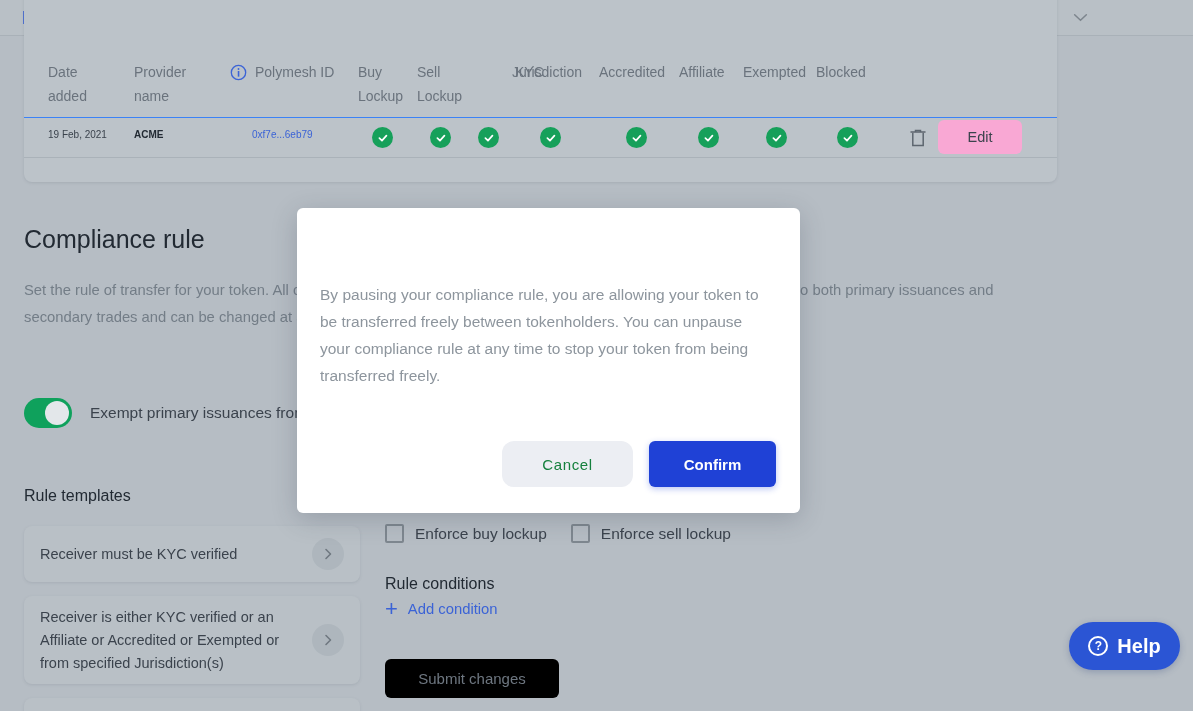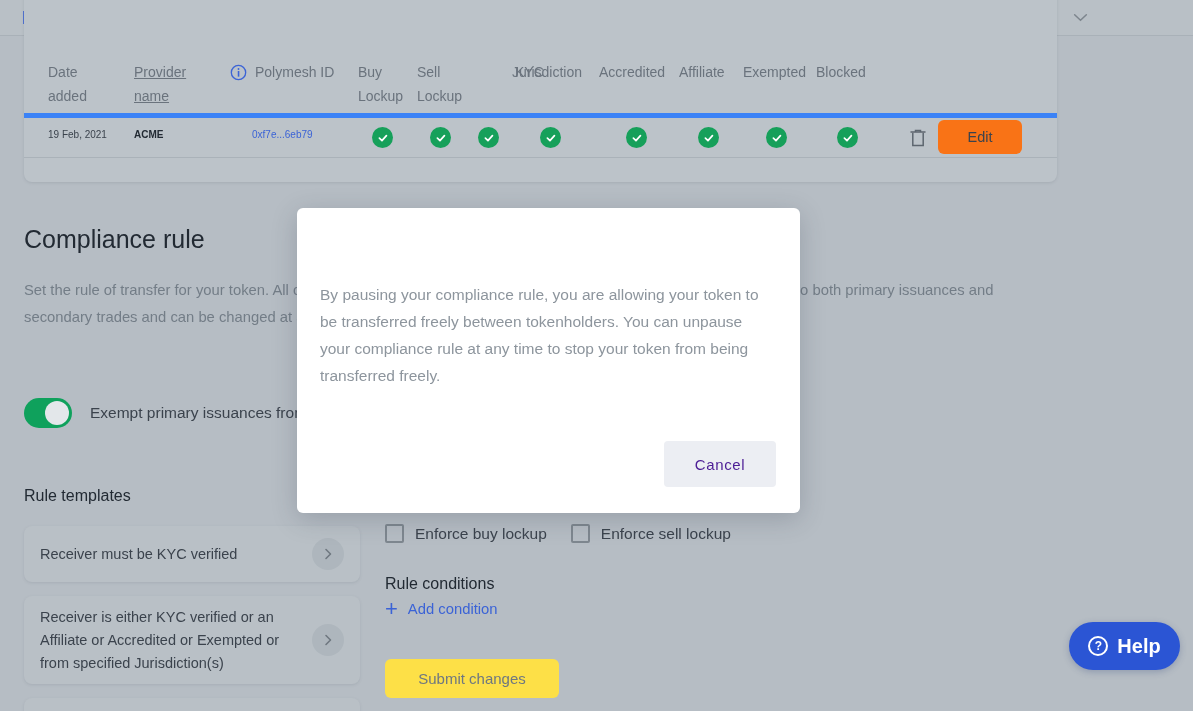--- a/index.html
+++ b/index.html
@@ -60,21 +60,21 @@
   
   .card {
     position: absolute; left: 24px; top: -40px; width: 1033px; height: 222px;
     background: #bcc3c9;
     border-radius: 8px;
     box-shadow: 0 1px 3px rgba(90,100,110,.18);
   }
   .thead {
     position: absolute; left: 24px; top: 60px; width: 1033px; height: 58px;
     display: flex; align-items: flex-start;
-    border-bottom: 5px solid #3b82f6;
+    border-bottom: 1px solid #3b82f6;
     padding-bottom: 0;
   }
   .th {
     font-size: 14px; color: #6a737d; line-height: 24px;
     position: absolute; top: 0;
   }
   .th.two { width: 62px; }
   .trow {
     position: absolute; left: 24px; top: 118px; width: 1033px; height: 40px;
     border-bottom: 1px solid #aab2b9;
@@ -87,21 +87,21 @@
     width: 21px; height: 21px; border-radius: 50%;
     background: #16a05a;
     display: flex; align-items: center; justify-content: center;
   }
   .check svg { width: 12px; height: 12px; }
   .info-ico { width: 17px; height: 17px; }
   .trash { position: absolute; top: 9px; left: 884px; width: 20px; height: 22px; }
   .edit-btn {
     position: absolute; top: 2px; left: 914px;
     width: 84px; height: 34px; border-radius: 6px;
-    background: #f97316; border: none;
+    background: #f9a8d4; border: none;
     font-size: 14.5px; color: #3b434d;
     font-family: "Liberation Sans", sans-serif;
     display: flex; align-items: center; justify-content: center;
   }
 
   
   .sec-title {
     position: absolute; left: 24px; top: 225px;
     font-size: 25px; color: #222a33;
   }
@@ -148,21 +148,21 @@
   .cblabel { font-size: 15.5px; color: #3b434d; }
 
   .rc-title { position: absolute; left: 385px; top: 575px; font-size: 16px; color: #222a33; }
   .addcond { position: absolute; left: 385px; top: 600px; display: flex; align-items: center; gap: 10px; }
   .plus { color: #3b63d6; font-size: 22px; line-height: 18px; }
   .addcond-label { font-size: 14.8px; color: #3b63d6; }
 
   .submit-btn {
     position: absolute; left: 385px; top: 659px;
     width: 174px; height: 39px; border-radius: 6px;
-    background: #fde047; border: none;
+    background: #000000; border: none;
     font-size: 15px; color: #6e7781;
     font-family: "Liberation Sans", sans-serif;
   }
 
   .help-btn {
     position: absolute; left: 1069px; top: 622px;
     width: 111px; height: 48px; border-radius: 24px;
     background: #2b55d4;
     display: flex; align-items: center; justify-content: center; gap: 9px;
     box-shadow: 0 2px 7px rgba(40,60,120,.28);
@@ -188,22 +188,22 @@
   }
   .modal-body {
     position: absolute; left: 23px; top: 73px; width: 452px;
     font-size: 15.5px; line-height: 27px; color: #8d959d;
   }
   .modal-actions {
     position: absolute; right: 24px; bottom: 26px;
     display: flex; gap: 16px; align-items: center;
   }
   .btn-cancel {
-    width: 112px; height: 46px; border-radius: 4px; border: none;
-    background: #eceef3; color: #4c1d95;
+    width: 131px; height: 46px; border-radius: 12px; border: none;
+    background: #eceef3; color: #15803d;
     font-size: 15px; letter-spacing: .6px;
     font-family: "Liberation Sans", sans-serif;
   }
   .btn-confirm {
     width: 127px; height: 46px; border-radius: 6px; border: none;
     background: #1f41d6; color: #fff;
     font-size: 15px; font-weight: bold;
     font-family: "Liberation Sans", sans-serif;
     box-shadow: 0 2px 6px rgba(31,65,214,.3);
   }
@@ -244,21 +244,21 @@
             <path d="M1.5 2 L8 8 L14.5 2" stroke="#7d858d" stroke-width="1.7" fill="none" stroke-linecap="round"></path>
           </svg>
       </span>
     </div>
   </div>
 
   <div class="card"></div>
 
   <div class="thead">
     <div class="th two" style="left:24px;">Date added</div>
-    <div class="th two" style="left:110px;text-decoration:underline;">Provider name</div>
+    <div class="th two" style="left:110px;">Provider name</div>
     <div style="position:absolute;left:206px;top:0;display:flex;align-items:center;gap:8px;">
       <span class="info-ico">
         <svg viewBox="0 0 18 18" width="17" height="17">
           <circle cx="9" cy="9" r="7.6" fill="none" stroke="#3b63d6" stroke-width="1.4"></circle>
           <circle cx="9" cy="5.3" r="1" fill="#3b63d6"></circle>
           <rect x="8.2" y="7.4" width="1.7" height="6" fill="#3b63d6"></rect>
         </svg>
       </span>
       <span class="th" style="position:static;">Polymesh ID</span>
     </div>
@@ -386,14 +386,15 @@
     <span class="help-ico">?</span>
     <span class="help-label">Help</span>
   </div>
 
 </div>
 
 <div class="modal">
   <div class="modal-body">By pausing your compliance rule, you are allowing your token to be transferred freely between tokenholders. You can unpause your compliance rule at any time to stop your token from being transferred freely.</div>
   <div class="modal-actions">
     <button class="btn-cancel">Cancel</button>
+    <button class="btn-confirm">Confirm</button>
   </div>
 </div>
 
 </body></html>

